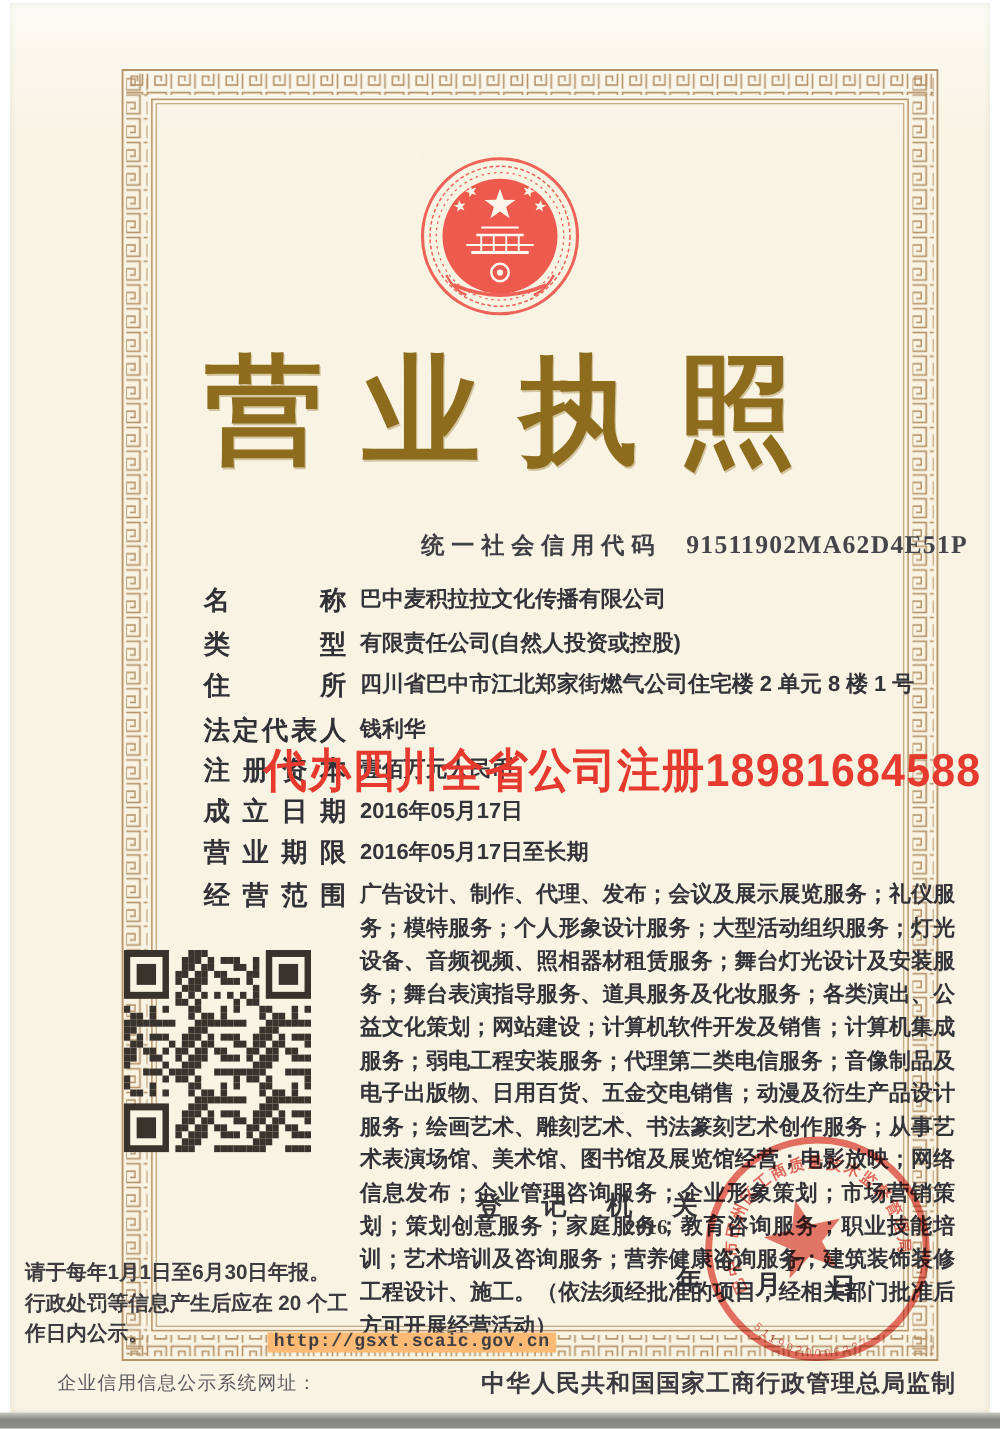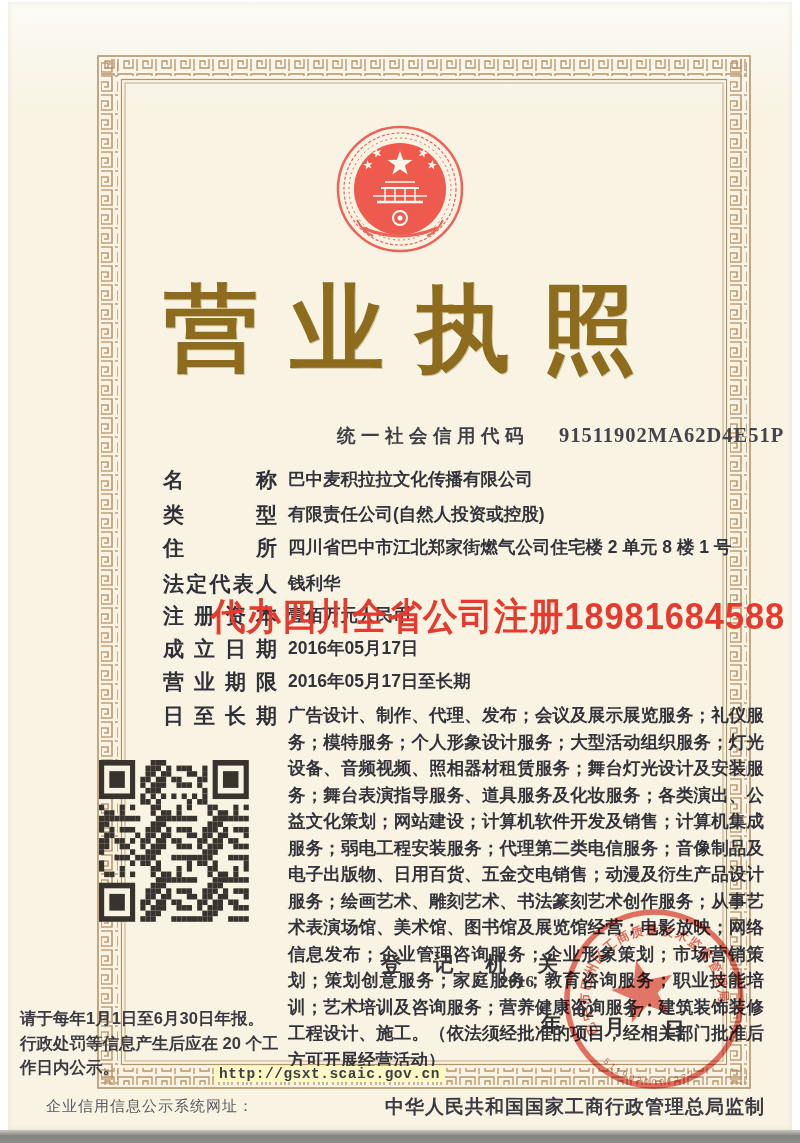--- a/index.html
+++ b/index.html
@@ -17,21 +17,21 @@
 
   .title { position:absolute; left:0; top:266px; width:800px; text-align:center;
            font-size:94px; font-weight:bold; color:#8d6c1e; letter-spacing:32px;
            padding-left:32px; z-index:2;
            text-shadow:1px 1px 0 rgba(141,108,30,.35); }
   .subtitle { position:absolute; left:0; top:376px; width:800px; text-align:center;
            font-size:37px; font-weight:bold; color:#8d6c1e; letter-spacing:10px;
            padding-left:10px; z-index:2; }
 
   .credit-line { position:absolute; left:337px; top:423px; z-index:2; display:flex;
-           align-items:baseline; gap:14px; white-space:nowrap; }
+           align-items:baseline; gap:4px; white-space:nowrap; }
   .credit-label { font-size:18.5px; font-weight:bold; color:#3f3f46; letter-spacing:5.5px; }
   .credit-code  { font-family:"Liberation Serif","DejaVu Serif",serif; font-size:20.5px;
            font-weight:bold; color:#44444a; letter-spacing:1px;margin-left:16px; }
 
   .field-row { position:absolute; z-index:2; }
   .field-label { position:absolute; left:139px; width:114px; font-size:21px; font-weight:bold;
            color:#303037; text-align:justify; text-align-last:justify; }
   .field-value { position:absolute; left:264px; width:476px; font-size:17.5px; font-weight:bold;
            color:#33333a; line-height:26.5px; }
   .scope-value { text-align:justify; }
@@ -45,21 +45,21 @@
   .date-num  { font-family:"Liberation Serif","DejaVu Serif",serif; font-size:17px;
            font-weight:bold; color:#3a3a3a; }
   .date-unit { font-size:21px; font-weight:bold; color:#303037; }
 
   .seal { position:absolute; left:548px; top:893px; z-index:5; mix-blend-mode:multiply;
            opacity:.95; }
 
   .notice { position:absolute; left:20px; top:1006px; z-index:3; font-size:16.5px;
            font-weight:bold; color:#3b3b40; line-height:24.6px; white-space:nowrap; }
 
-  .gsxt-url { position:absolute; left:214px; top:1066px; z-index:3; background:#fef9c3;
+  .gsxt-url { position:absolute; left:214px; top:1066px; z-index:3; background:#fdba74;
            font-family:"Liberation Mono","DejaVu Sans Mono",monospace; font-size:14.5px;
            font-weight:bold; color:#3e3e44; padding:0 5px; letter-spacing:.5px; }
 
   .footer-left { position:absolute; left:46px; top:1097px; font-size:15px; color:#5a5a5e;
            z-index:2; letter-spacing:1px; }
   .footer-right { position:absolute; right:35px; top:1094px; font-size:19px; font-weight:bold;
            color:#3a3a40; z-index:2; letter-spacing:1px; }
 
   .watermark { position:absolute; left:211px; top:592px; z-index:6; white-space:nowrap;
            font-size:37px; font-weight:bold; color:#e73a2e; transform:scaleX(.93);
@@ -144,21 +144,21 @@
   </div>
   <div class="field-row" style="top:635px">
     <div class="field-label">成立日期</div>
     <div class="field-value">2016年05月17日</div>
   </div>
   <div class="field-row" style="top:668px">
     <div class="field-label">营业期限</div>
     <div class="field-value">2016年05月17日至长期</div>
   </div>
   <div class="field-row" style="top:702px">
-    <div class="field-label">日至长期</div>
+    <div class="field-label">经营范围</div>
     <div class="field-value scope-value">广告设计、制作、代理、发布；会议及展示展览服务；礼仪服务；模特服务；个人形象设计服务；大型活动组织服务；灯光设备、音频视频、照相器材租赁服务；舞台灯光设计及安装服务；舞台表演指导服务、道具服务及化妆服务；各类演出、公益文化策划；网站建设；计算机软件开发及销售；计算机集成服务；弱电工程安装服务；代理第二类电信服务；音像制品及电子出版物、日用百货、五金交电销售；动漫及衍生产品设计服务；绘画艺术、雕刻艺术、书法篆刻艺术创作服务；从事艺术表演场馆、美术馆、图书馆及展览馆经营；电影放映；网络信息发布；企业管理咨询服务；企业形象策划；市场营销策划；策划创意服务；家庭服务；教育咨询服务；职业技能培训；艺术培训及咨询服务；营养健康咨询服务；建筑装饰装修工程设计、施工。（依法须经批准的项目，经相关部门批准后方可开展经营活动）</div>
   </div>
 
   <svg id="qr" class="qr" width="150" height="162" viewBox="0 0 151 151" preserveAspectRatio="none">
       <rect x="52" y="0" width="5.2" height="5.2" fill="#39332e"></rect>
       <rect x="57.2" y="0" width="5.2" height="5.2" fill="#39332e"></rect>
       <rect x="62.400000000000006" y="0" width="5.2" height="5.2" fill="#39332e"></rect>
       <rect x="46.800000000000004" y="5.2" width="5.2" height="5.2" fill="#39332e"></rect>
       <rect x="52" y="5.2" width="5.2" height="5.2" fill="#39332e"></rect>
       <rect x="57.2" y="5.2" width="5.2" height="5.2" fill="#39332e"></rect>

